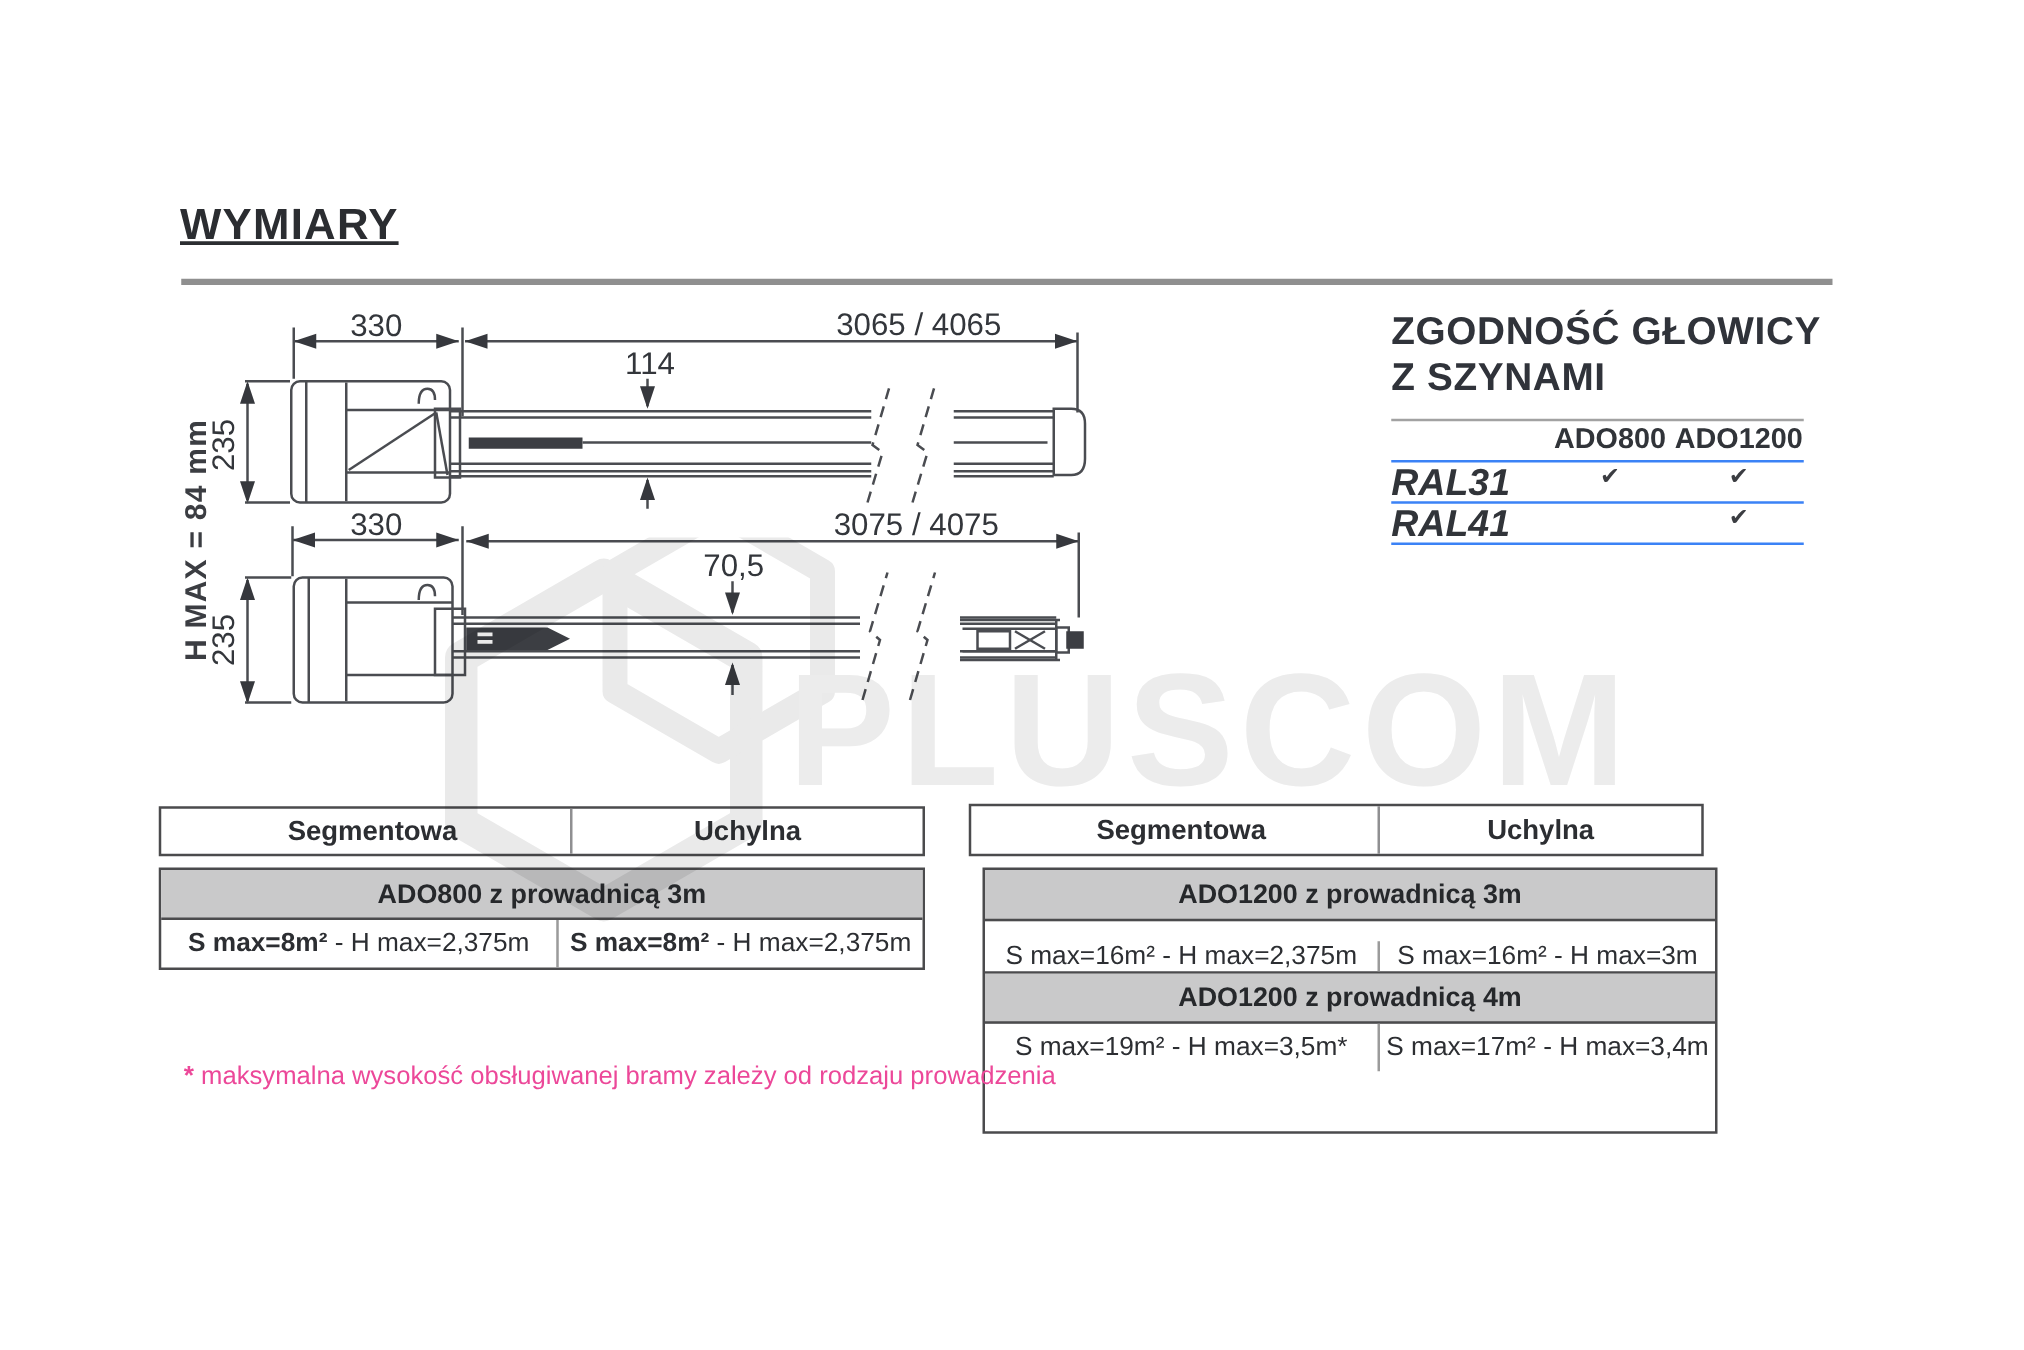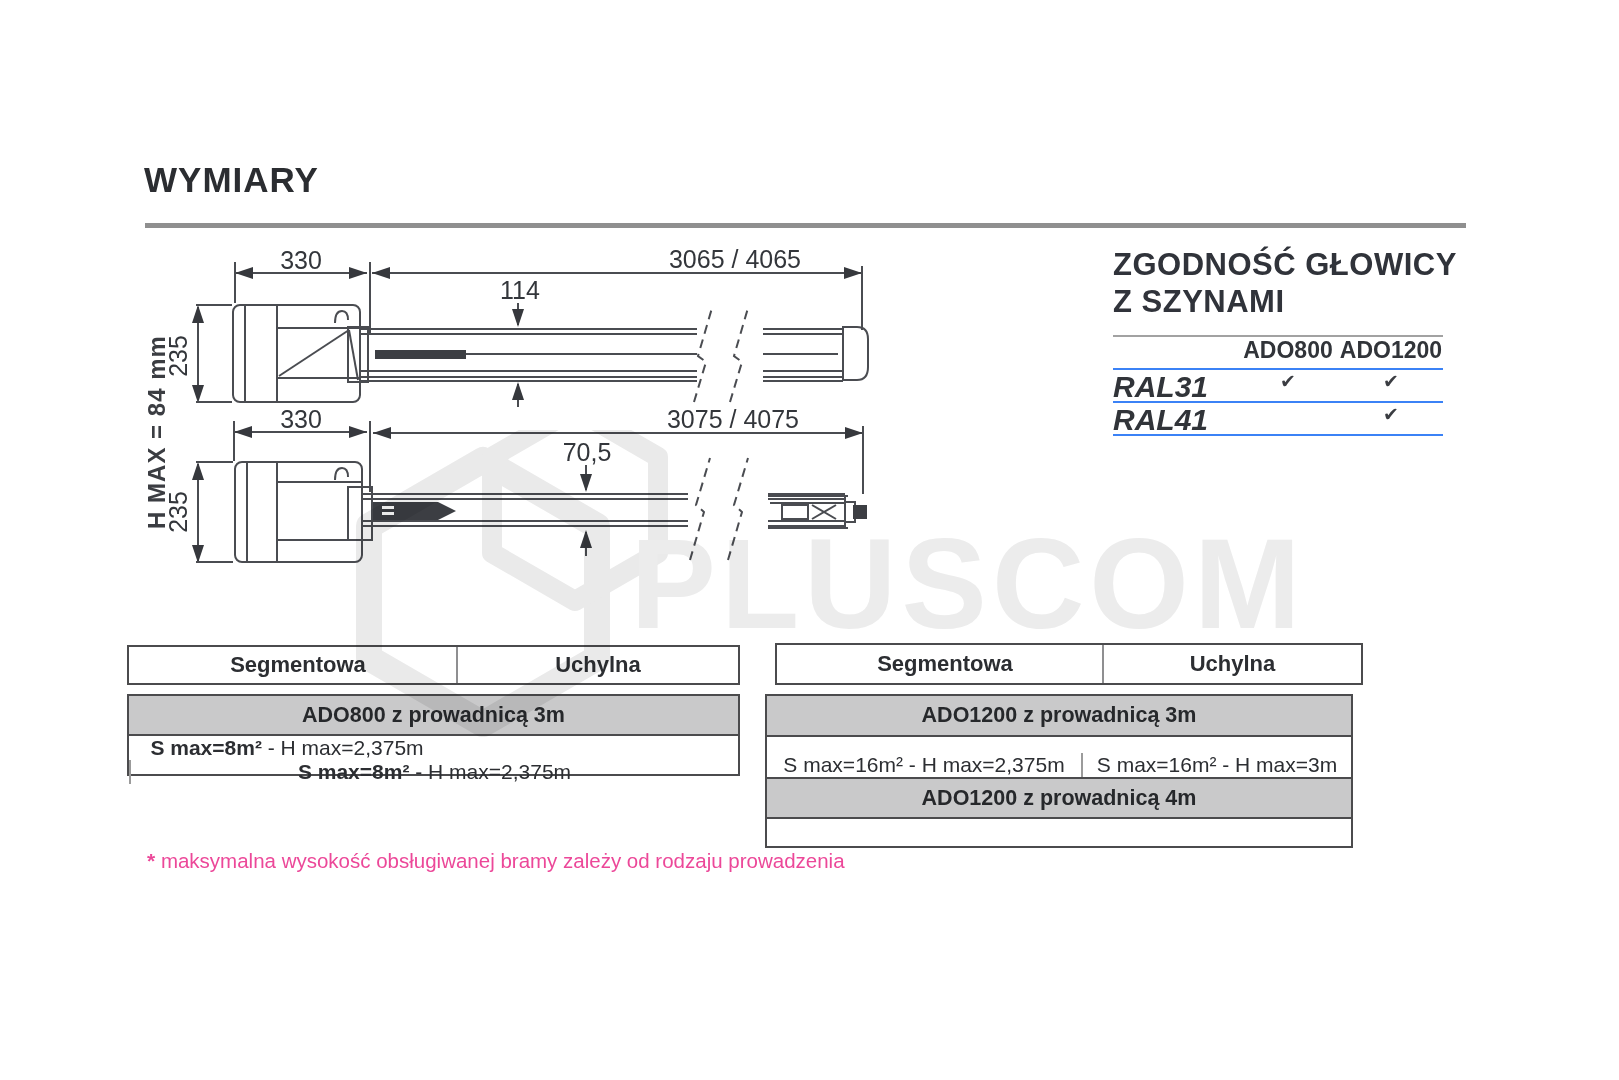--- a/index.html
+++ b/index.html
@@ -1,20 +1,20 @@
 <!DOCTYPE html>
 <html><head>
 <meta charset="utf-8">
 <style>
   html,body{margin:0;padding:0;background:#ffffff;}
   .page{position:relative;width:1619px;height:1080px;background:#ffffff;overflow:hidden;
         font-family:"Liberation Sans",sans-serif;color:#2f3134;}
   .abs{position:absolute;}
 
-  .title{left:144px;top:160px;font-size:35px;font-weight:bold;letter-spacing:1px;color:#2b2d31;}
+  .title{left:144px;top:160px;font-size:35px;font-weight:bold;letter-spacing:1px;color:#2b2d31;text-decoration:underline;}
   .rule{left:145px;top:223px;width:1321px;height:5px;background:#8f8f8f;}
 
   svg.drawing{left:130px;top:235px;width:830px;height:390px;}
   svg.drawing line, svg.drawing path.ln, svg.drawing rect.ln, svg.drawing polyline{
       stroke:#4a4c51;stroke-width:2;fill:none;}
   svg.drawing .dimtxt{font-family:"Liberation Sans",sans-serif;font-size:25px;fill:#33363b;}
   svg.drawing .hmax{font-family:"Liberation Sans",sans-serif;font-size:24px;font-weight:bold;fill:#3b3d42;letter-spacing:1px;}
   svg.drawing .arr{fill:#36383d;stroke:none;}
   svg.drawing .dark{fill:#3c3e43;stroke:none;}
   svg.drawing .brk{stroke:#4a4c51;stroke-width:2;fill:none;stroke-dasharray:9 6;}
@@ -197,37 +197,41 @@
       <div class="ccol2 check">✔</div>
     </div>
   </div>
 
   <div class="abs hdrbox" style="left:127px;top:645px;width:613px;height:40px;">
     <div class="cell" style="width:316px;">Segmentowa</div>
     <div class="cell" style="flex:1;">Uchylna</div>
   </div>
   <div class="abs bodybox" style="left:127px;top:694px;width:613px;height:82px;">
     <div class="band" style="height:40px;">ADO800 z prowadnicą 3m</div>
-    <div class="drow" style="height:38px;flex-direction:column;">
+    <div class="drow" style="height:38px;">
       <div class="cell" style="width:316px;"><span class="bold">S max=8m²</span><span> - H max=2,375m</span></div>
       <div class="cell" style="flex:1;"><span class="bold">S max=8m²</span><span> - H max=2,375m</span></div>
     </div>
   </div>
 
   <div class="abs hdrbox" style="left:775px;top:643px;width:588px;height:42px;">
     <div class="cell" style="width:314px;">Segmentowa</div>
     <div class="cell" style="flex:1;">Uchylna</div>
   </div>
-  <div class="abs bodybox" style="left:765px;top:694px;width:588px;height:154px;">
+  <div class="abs bodybox" style="left:786px;top:694px;width:588px;height:213px;">
     <div class="band" style="height:41px;">ADO1200 z prowadnicą 3m</div>
     <div class="drow rb" style="height:42px;align-items:flex-end;">
       <div class="cell" style="width:314px;">S max=16m² - H max=2,375m</div>
       <div class="cell" style="flex:1;">S max=16m² - H max=3m</div>
     </div>
     <div class="band" style="height:40px;">ADO1200 z prowadnicą 4m</div>
+    <div class="drow" style="height:38px;">
+      <div class="cell" style="width:314px;">S max=19m² - H max=3,5m*</div>
+      <div class="cell" style="flex:1;">S max=17m² - H max=3,4m</div>
+    </div>
   </div>
 
   <div class="abs footnote"><span class="star">*</span><span> maksymalna wysokość obsługiwanej bramy zależy od rodzaju prowadzenia</span></div>
 
   <svg class="abs watermark" viewBox="330 430 1040 330">
     <g>
       <polygon class="hex" stroke-width="26" points="483,460 597,526 597,658 483,724 369,658 369,526"></polygon>
       <polygon class="hex" stroke-width="20" points="575,409 658,457 658,553 575,601 492,553 492,457"></polygon>
     </g>
     <text x="968" y="628" text-anchor="middle" font-size="128">PLUSCOM</text>

